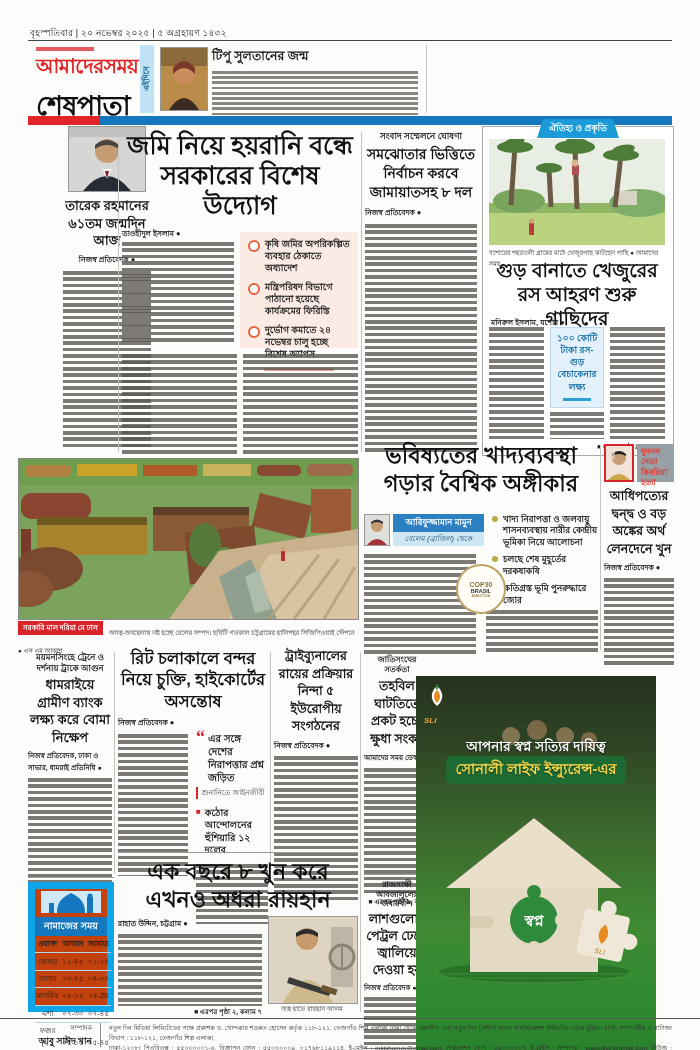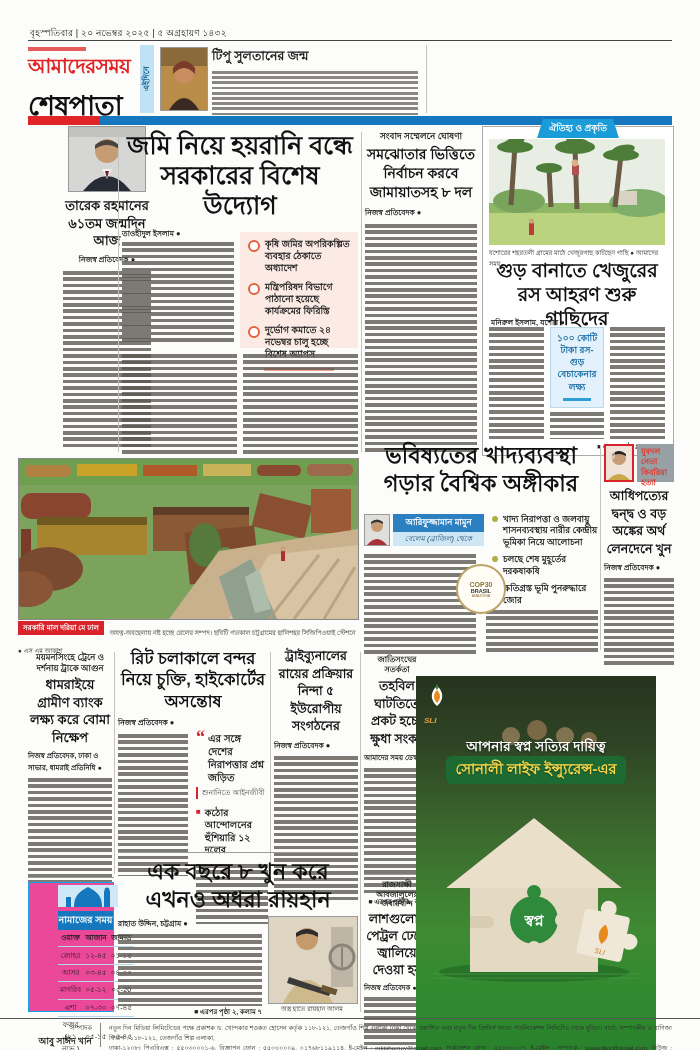--- a/index.html
+++ b/index.html
@@ -51,21 +51,21 @@
               flex-direction:column;align-items:center;justify-content:center;color:#8a7339;}
   
   .graylabel{background:#97a0a5;color:#e8332a;font-weight:bold;font-size:8px;line-height:1.3;
              padding:3px 4px;text-align:left;}
   
   .qmark{color:#d8232a;font-size:18px;font-weight:bold;line-height:.6;font-family:"Liberation Serif","DejaVu Serif",serif;}
   .qtext{font-size:10px;font-weight:bold;line-height:1.3;}
   .qattr{border-left:2px solid #d8232a;padding-left:4px;font-size:7.5px;color:#444;margin-top:3px;}
   .sq{color:#d8232a;font-size:8px;}
   
-  .prayer{border:1px solid #0ea5e9;background:#ec4899;box-sizing:border-box;padding-left:29px;}
+  .prayer{border:7px solid #0ea5e9;background:#c2410c;box-sizing:border-box;}
   .prayer-title{background:#1578be;color:#fff;font-weight:bold;font-size:9.5px;text-align:center;padding:2px 0;}
   .ptable{width:100%;border-collapse:collapse;font-size:7.3px;}
   .ptable td,.ptable th{border-bottom:1px solid #b5d8ec;padding:2.2px 2px;text-align:center;}
   .ptable th{font-size:7.3px;}
   
   .ad{background:linear-gradient(180deg,#26331f 0%,#2e4424 16%,#3c6b2e 38%,#3f8a33 60%,#2f8a2f 78%,#237a28 100%);
       overflow:hidden;box-sizing:border-box;}
   .ad-tag{color:#fff;font-weight:bold;font-size:13.5px;text-shadow:0 1px 2px rgba(0,0,0,.6);}
   .ad-brand{display:inline-block;background:#1d6b33;color:#f7d649;font-weight:bold;font-size:14.5px;
             padding:2px 10px;border-radius:6px;text-shadow:0 1px 1px rgba(0,0,0,.4);}
@@ -75,21 +75,21 @@
   .photo{overflow:hidden;}
 </style>
 </head>
 <body>
 
 <div class="page">
 
   <div class="abs dateline" style="left:30px;top:26px;width:420px;">বৃহস্পতিবার | ২০ নভেম্বর ২০২৫ | ৫ অগ্রহায়ণ ১৪৩২</div>
   <div class="abs hrule" style="left:28px;top:40px;width:644px;background:#444;"></div>
 
-  <div class="abs" style="left:28px;top:47px;width:106px;height:66px;">
+  <div class="abs" style="left:36px;top:47px;width:106px;height:66px;">
     <div class="greek-sm" style="width:58px;height:4px;background:repeating-linear-gradient(180deg,#d33 0 4px,transparent 4px 5px);"></div>
     <div class="brand-red">আমাদেরসময়</div>
     <div class="brand-black" style="margin-top:1px;">শেষপাতা</div>
   </div>
 
   <div class="abs" style="left:140px;top:45px;width:282px;height:68px;">
     <div class="tabv abs" style="left:0;top:0;width:14px;height:68px;">এইদিনে</div>
     <div class="abs photo" style="left:20px;top:2px;width:46px;height:62px;border:1px solid #999;">
       <svg width="46" height="62" viewBox="0 0 46 62">
         <rect width="46" height="62" fill="#b98c4a"></rect>
@@ -248,21 +248,21 @@
       <g stroke="#b59d7c" stroke-width="3" opacity=".8">
         <path d="M250 160 L300 96" fill="none"></path>
           <path d="M275 160 L320 100" fill="none"></path>
           <path d="M305 160 L336 108" fill="none"></path>
       </g>
       <rect x="262" y="92" width="4" height="10" fill="#b03030"></rect>
       <circle cx="264" cy="90" r="2.4" fill="#caa27a"></circle>
     </svg>
   </div>
   <div class="abs" style="left:18px;top:621px;width:339px;height:13px;">
-    <span style="float:left;background:#d8232a;color:#fff;font-weight:bold;font-size:7.2px;padding:1px 5px;">সরকারি মাল দরিয়া মে ঢাল</span>
+    <span style="float:left;background:#d8232a;color:#fff;font-weight:bold;font-size:7.2px;padding:1px 5px;font-family:Liberation Serif, serif;">সরকারি মাল দরিয়া মে ঢাল</span>
     <span class="capt" style="margin-left:6px;">অযত্ন-অবহেলায় নষ্ট হচ্ছে রেলের সম্পদ। ছবিটি গতকাল চট্টগ্রামের হালিশহর সিজিপিওয়াই স্টেশনে ● এস এম আকাশ</span>
   </div>
 
   <div class="abs" style="left:364px;top:442px;width:234px;height:212px;">
     <div class="hl c" style="font-size:22.5px;line-height:1.25;">ভবিষ্যতের খাদ্যব্যবস্থা গড়ার বৈশ্বিক অঙ্গীকার</div>
     <div class="abs" style="left:0;top:72px;width:120px;">
       <div style="display:flex;gap:3px;">
         <div class="photo" style="width:24px;height:30px;border:1px solid #999;flex:0 0 auto;">
           <svg width="24" height="30" viewBox="0 0 24 30">
             <rect width="24" height="30" fill="#dfdfdd"></rect>

